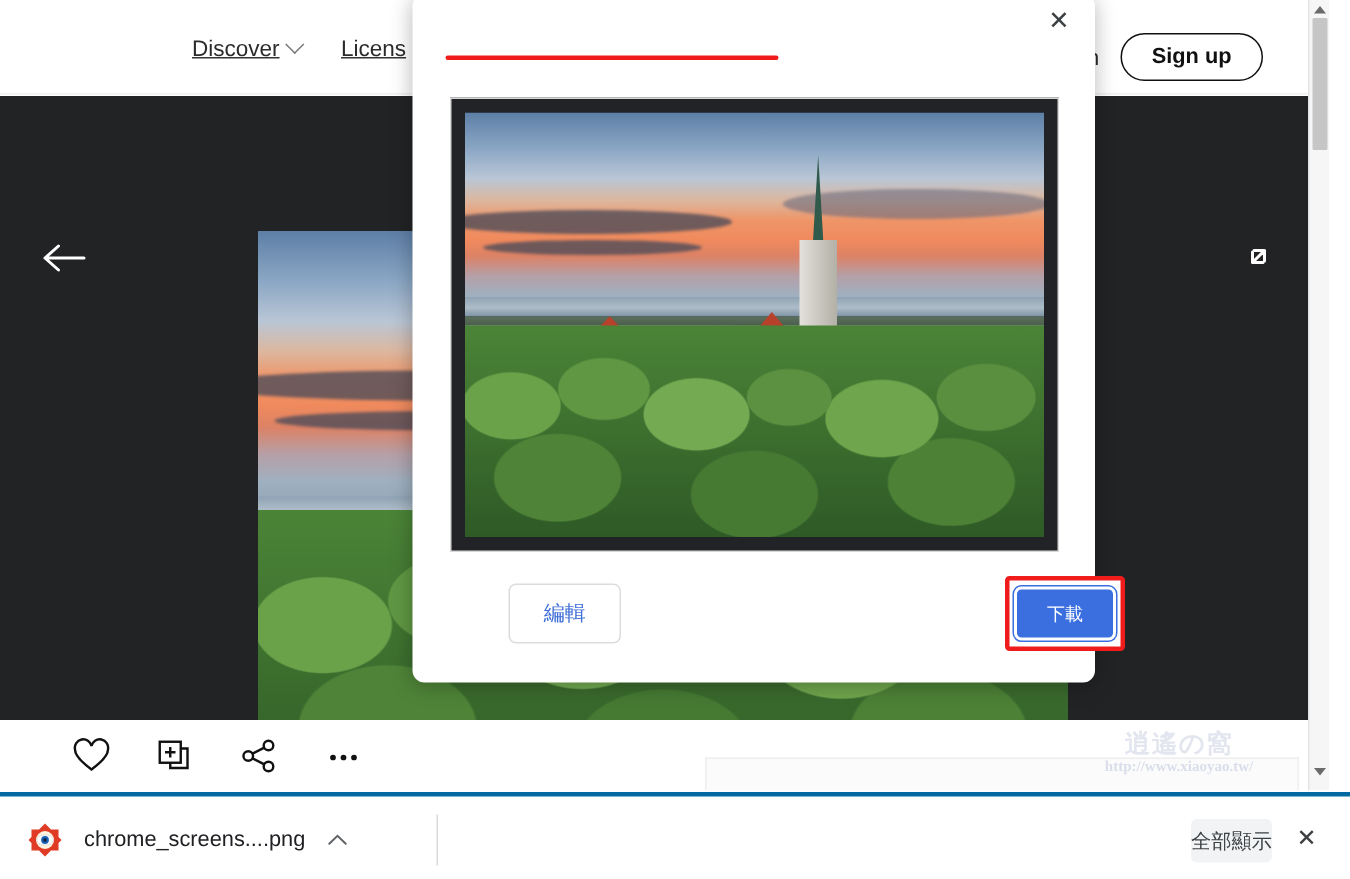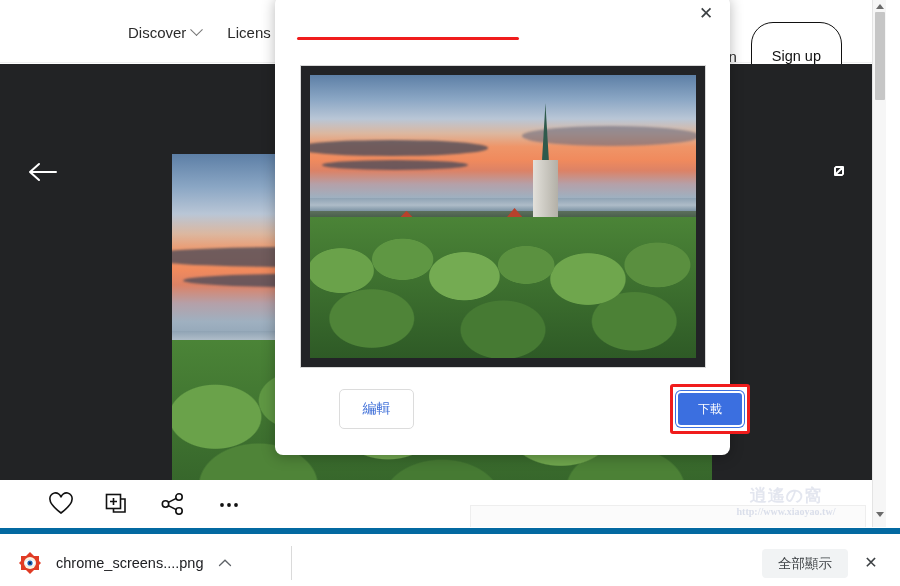--- a/index.html
+++ b/index.html
@@ -18,31 +18,31 @@
   }
 
   
   #site-header {
     position: absolute; left: 0; top: 0; width: 886px; height: 63px;
     background: #ffffff; border-bottom: 1px solid #f0f0f0;
   }
   #nav-left {
     position: absolute; left: 128px; top: 24px;
     display: flex; align-items: center; gap: 26px;
-    font-size: 15px; color: #333; white-space: nowrap;
+    font-size: 15px; color: #333; white-space: nowrap; text-decoration: underline;
   }
   .nav-link { display: flex; align-items: center; gap: 6px; cursor: pointer; color: #2b2b2b; }
   .chev { display: inline-block; width: 9px; height: 9px; border-right: 1.4px solid #777; border-bottom: 1.4px solid #777; transform: rotate(45deg) translate(-2px,-2px); }
   #nav-right {
     position: absolute; right: 44px; top: 22px;
     display: flex; align-items: center; gap: 14px; font-size: 15px; color: #2b2b2b;
   }
   #signup-btn {
-    border: 1.6px solid #111; border-radius: 22px; padding: 25px 20px;
-    font-size: 14.5px; font-weight: normal; color: #111; background: #fff; cursor: pointer;
+    border: 1.6px solid #111; border-radius: 22px; padding: 7px 20px;
+    font-size: 14.5px; font-weight: bold; color: #111; background: #fff; cursor: pointer;
   }
 
   
   #viewer {
     position: absolute; left: 0; top: 64px; width: 886px; height: 416px;
     background: #222325; overflow: hidden;
   }
   #back-arrow {
     position: absolute; left: 28px; top: 96px; width: 30px; height: 24px; cursor: pointer;
   }
@@ -176,32 +176,32 @@
   #download-btn {
     width: 68px; height: 36px; background: #3b6fe0; border: 2px solid #ffffff;
     border-radius: 5px; box-shadow: 0 0 0 1px #3b6fe0;
     color: #ffffff; font-size: 12px; display: flex; align-items: center; justify-content: center;
     cursor: pointer;
   }
 
   
   #download-bar {
     position: absolute; left: 0; top: 528px; width: 900px; height: 58px;
-    background: #ffffff; border-top: 6px solid #0369a1;
+    background: #ffffff; border-top: 3px solid #0369a1;
   }
   #dl-item {
     position: absolute; left: 18px; top: 10px; height: 38px;
     display: flex; align-items: center; gap: 14px; cursor: pointer;
   }
   #dl-icon { width: 24px; height: 24px; position: relative; }
   #dl-name { font-size: 14.5px; color: #202124; }
   #dl-chevron { width: 14px; height: 10px; }
   #dl-divider { position: absolute; left: 291px; top: 12px; width: 1px; height: 34px; background: #dadada; }
   #showall-btn {
-    position: absolute; right: 52px; top: 15px; height: 29px; padding: 0 16px;
+    position: absolute; right: 52px; top: 15px; height: 29px; padding: 0 0;
     background: #f1f3f4; border-radius: 4px; font-size: 13.5px; color: #3c4043;
     display: flex; align-items: center; cursor: pointer;
   }
   #dl-close {
     position: absolute; right: 16px; top: 16px; width: 26px; height: 26px;
     color: #3c4043; font-size: 16px; line-height: 26px; text-align: center; cursor: pointer;
   }
 </style>
 </head>
 <body>

